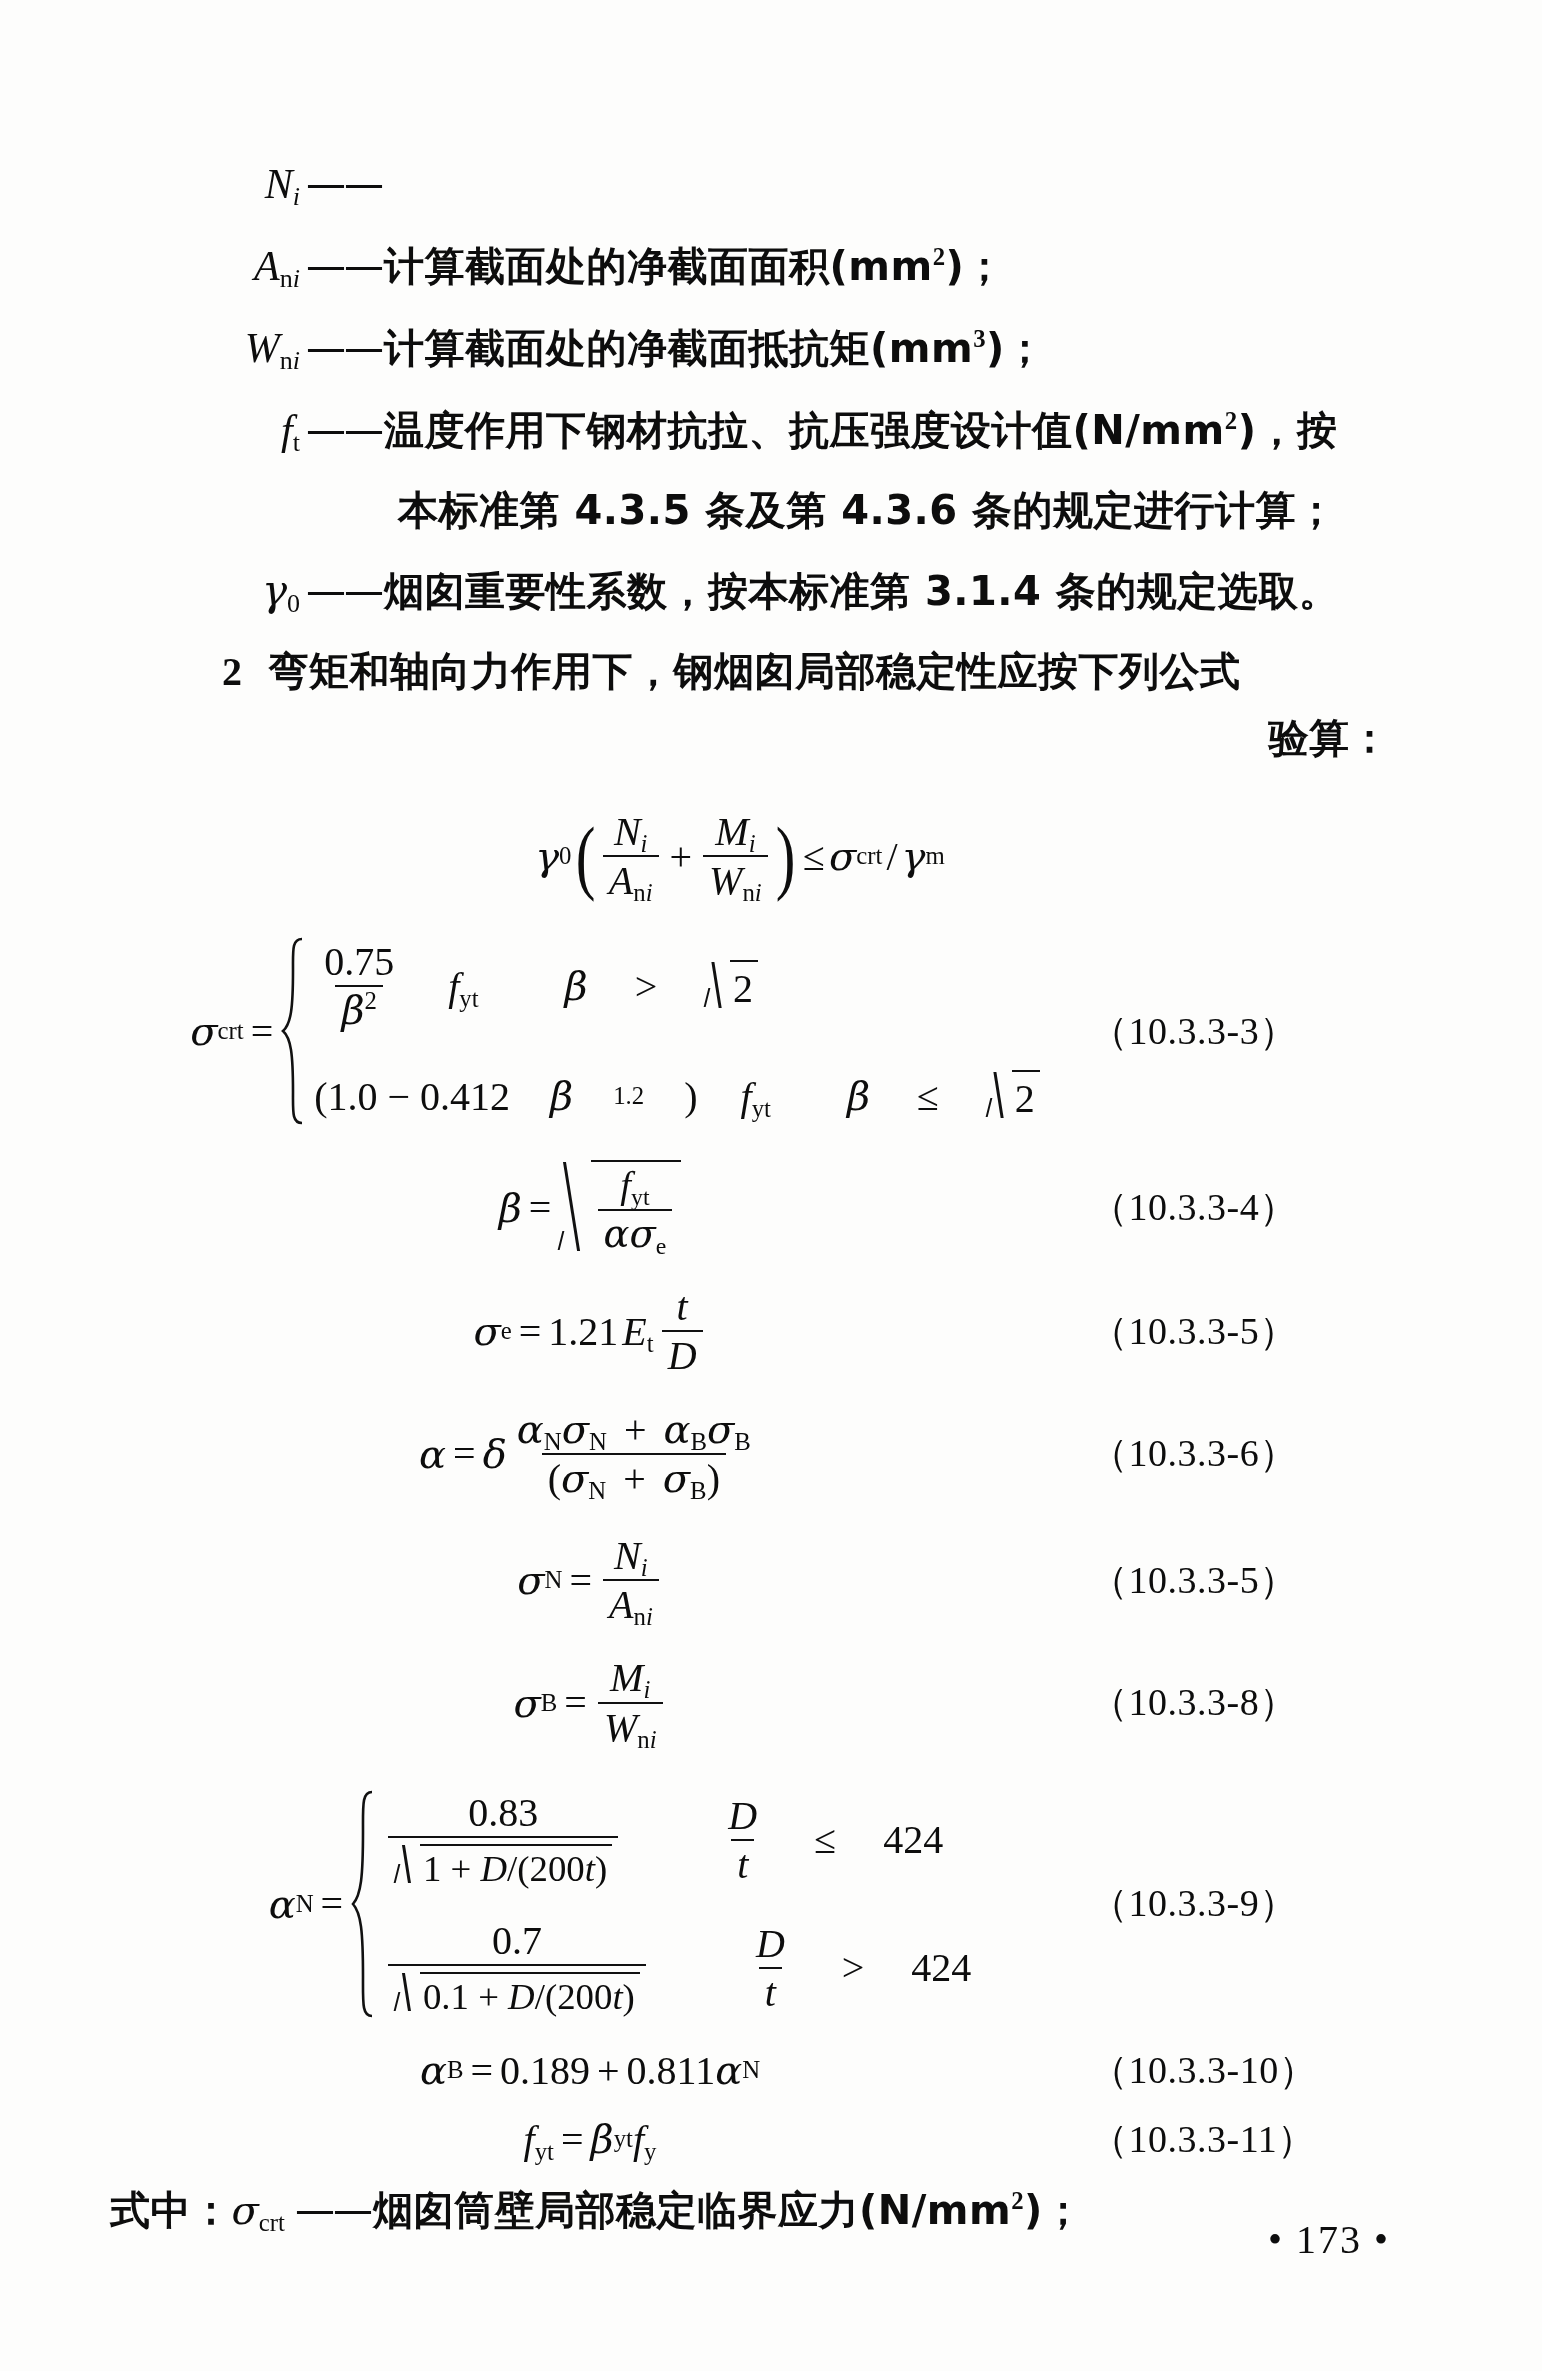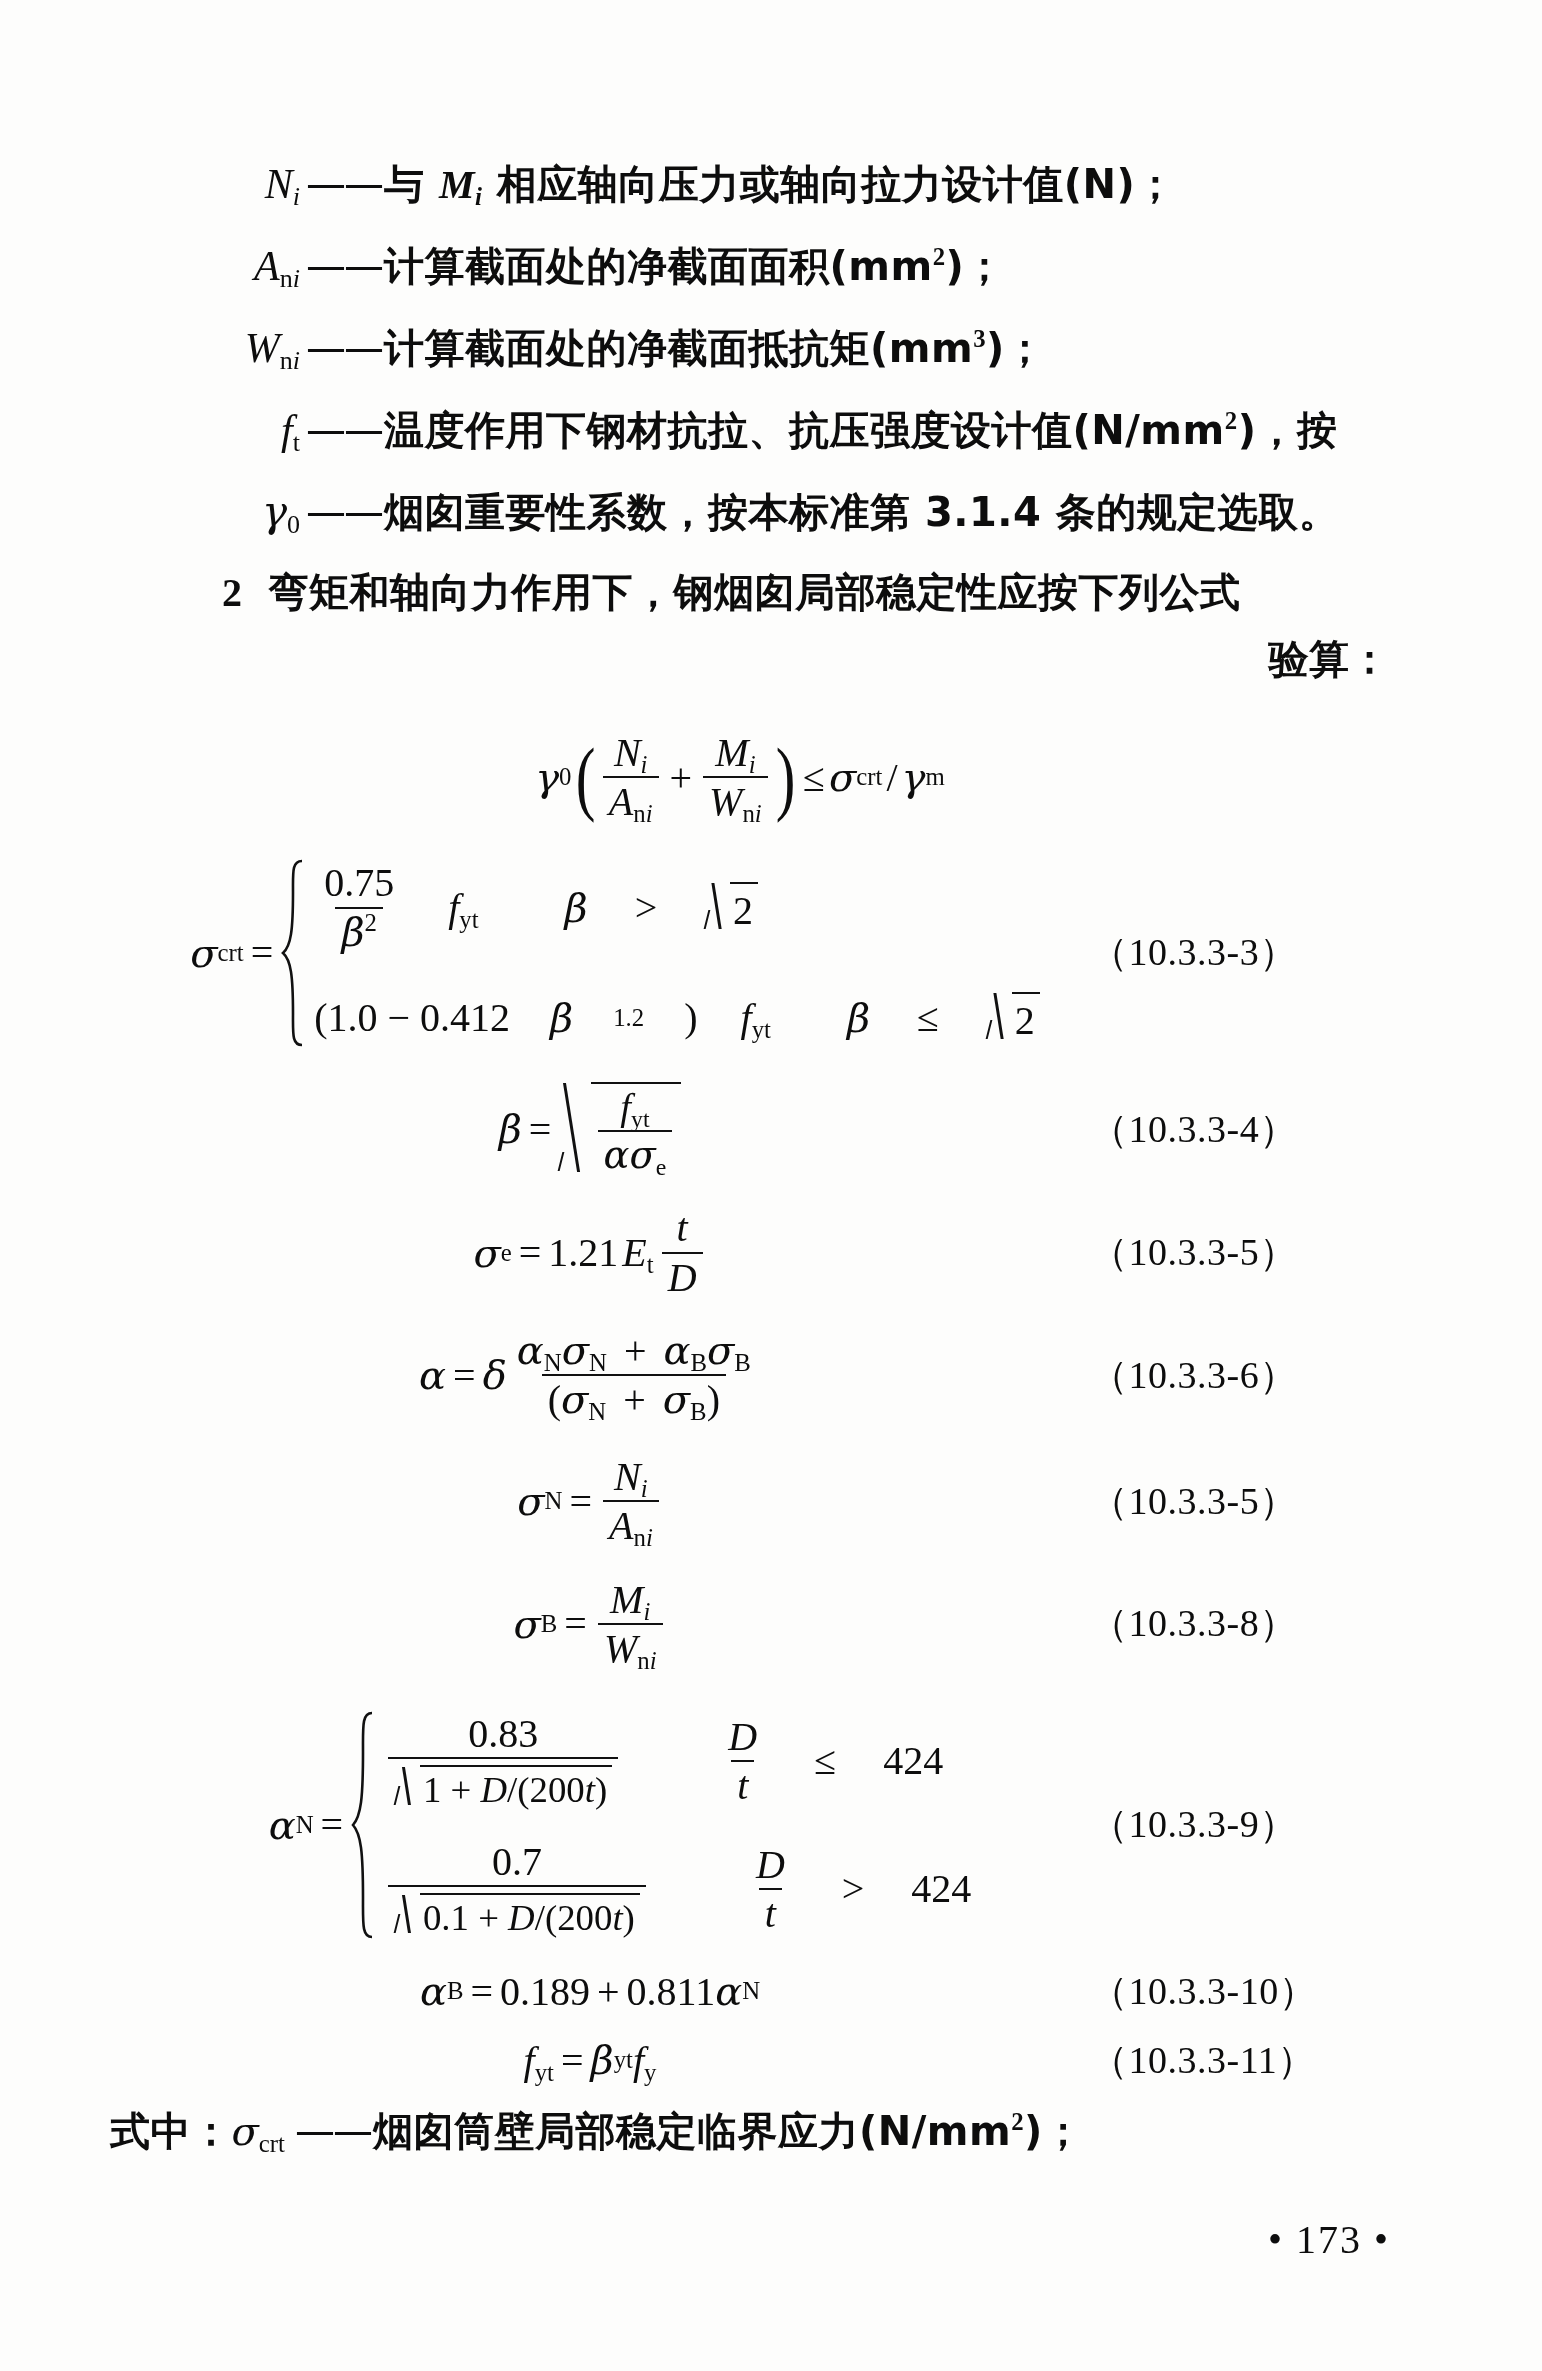--- a/index.html
+++ b/index.html
@@ -221,40 +221,40 @@
 <body>
 
 <div class="page">
   <div class="content">
 
     <div class="deflist">
 
       <div class="defrow">
         <span class="defsym mi">N<sub class="it">i</sub></span>
         <span class="dash">——</span>
-        <span class="deftext cn">与&nbsp;<i class="mi">M</i><sub class="it mi">i</sub>&nbsp;相应轴向压力或轴向拉力设计值(N)；</span>
       </div>
 
       <div class="defrow">
         <span class="defsym mi">A<sub>n<i>i</i></sub></span>
         <span class="dash">——</span>
         <span class="deftext cn">计算截面处的净截面面积(mm<sup class="mu">2</sup>)；</span>
       </div>
 
       <div class="defrow">
         <span class="defsym mi">W<sub>n<i>i</i></sub></span>
         <span class="dash">——</span>
         <span class="deftext cn">计算截面处的净截面抵抗矩(mm<sup class="mu">3</sup>)；</span>
       </div>
 
       <div class="defrow">
         <span class="defsym mi">f<sub class="mu">t</sub></span>
         <span class="dash">——</span>
         <span class="deftext cn">温度作用下钢材抗拉、抗压强度设计值(N/mm<sup class="mu">2</sup>)，按</span>
       </div>
+      <div class="defcont cn">本标准第 4.3.5 条及第 4.3.6 条的规定进行计算；</div>
 
       <div class="defrow">
         <span class="defsym gk">γ<sub class="mu">0</sub></span>
         <span class="dash">——</span>
         <span class="deftext cn">烟囱重要性系数，按本标准第 3.1.4 条的规定选取。</span>
       </div>
     </div>
 
     <div class="para indent2 cn">
       <span class="itemnum">2</span><span>弯矩和轴向力作用下，钢烟囱局部稳定性应按下列公式</span>

